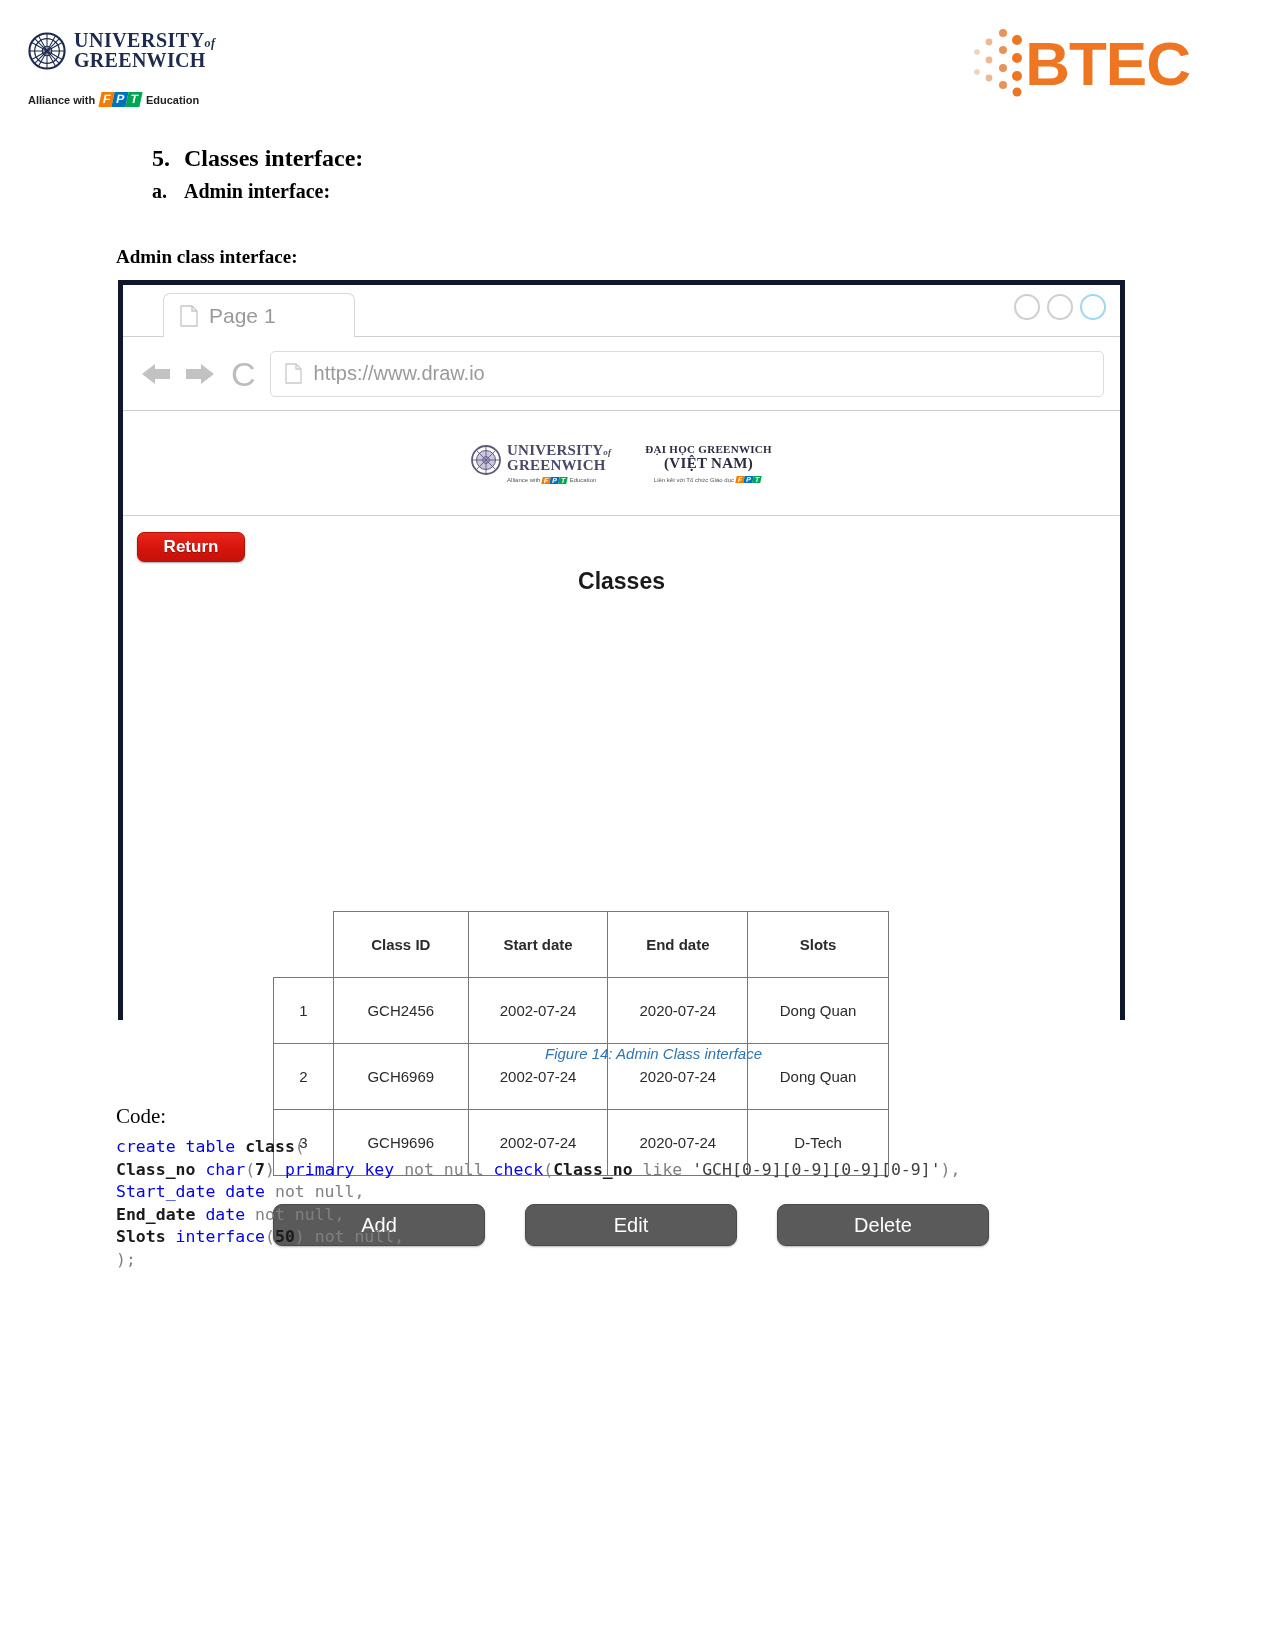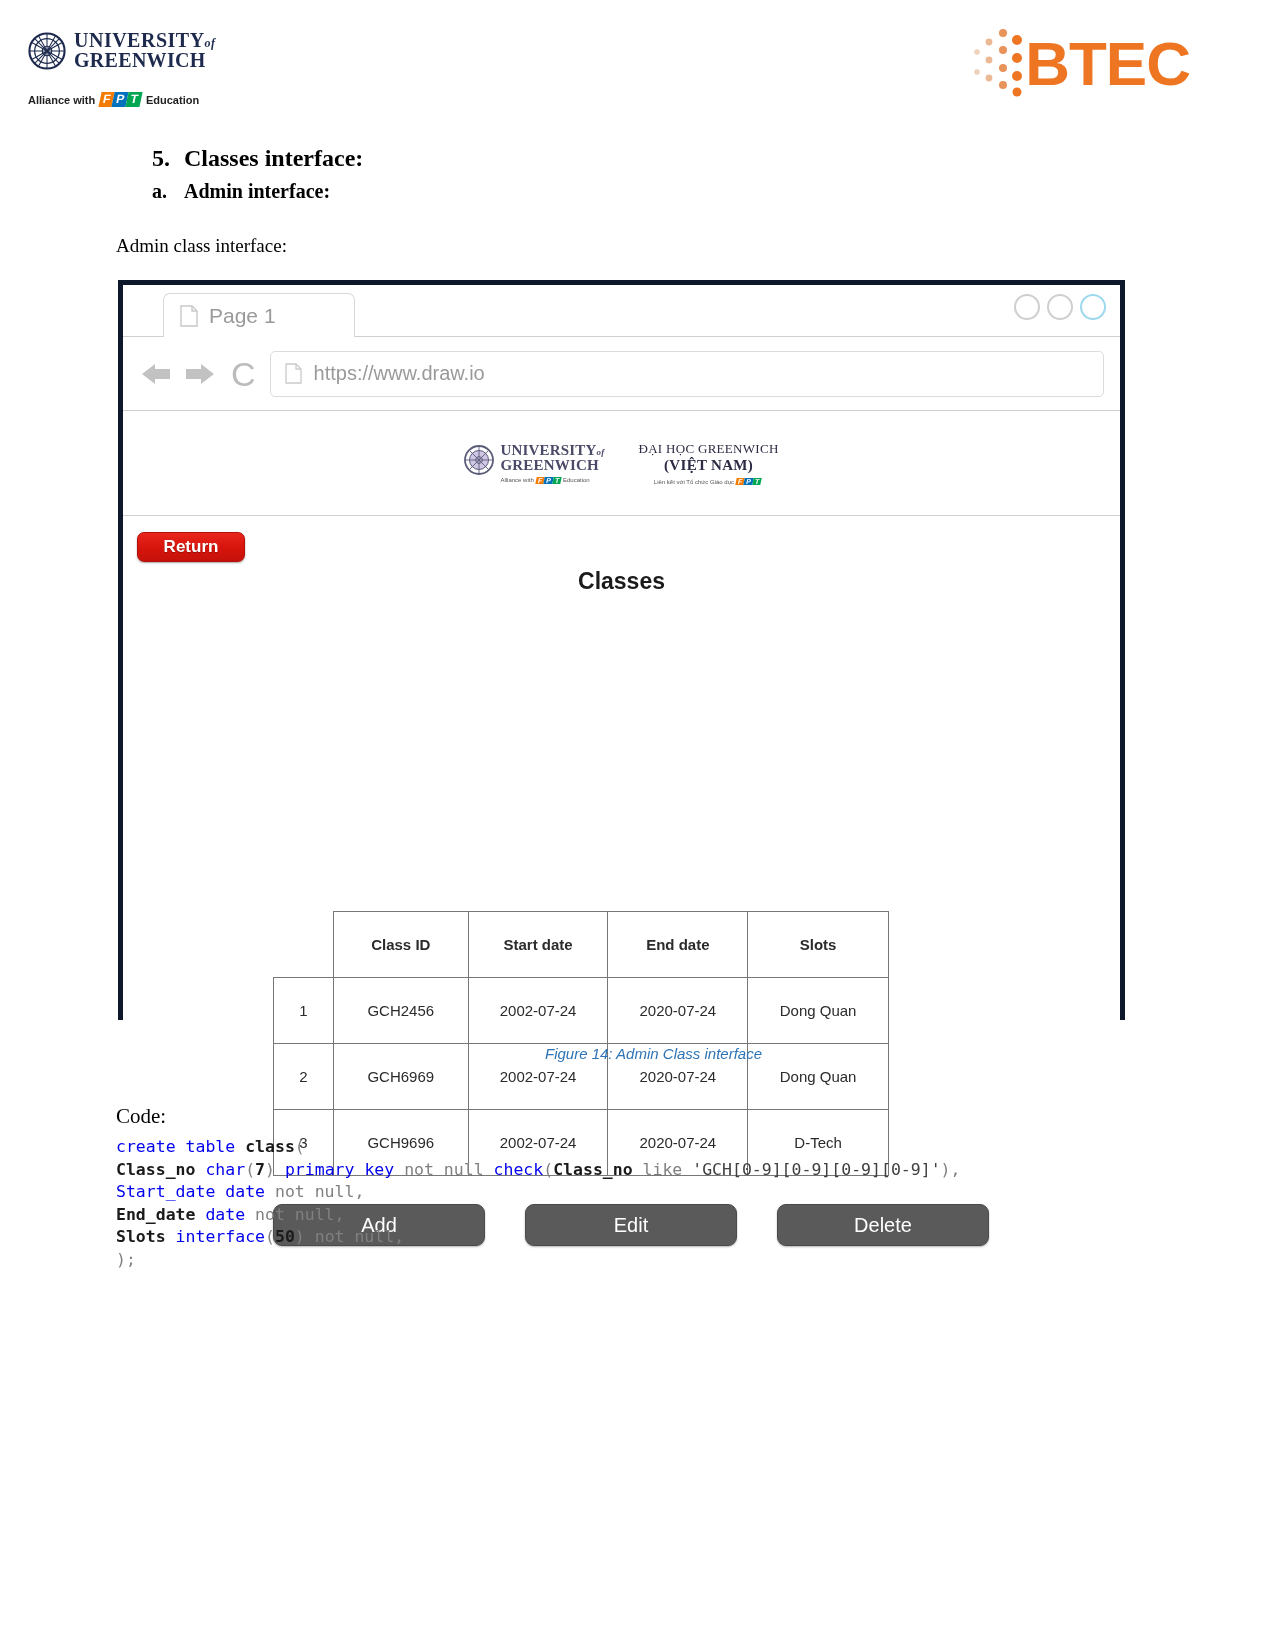--- a/index.html
+++ b/index.html
@@ -116,23 +116,23 @@
     left: 152px;
     top: 180px;
     font-size: 20px;
     font-weight: bold;
     color: #000;
   }
   .heading-sub .num { display: inline-block; width: 32px; }
   .heading-body {
     position: absolute;
     left: 116px;
-    top: 235px;
+    top: 246px;
     font-size: 19px;
-    font-weight: normal;
+    font-weight: bold;
     color: #000;
   }
 
   
   .mockup {
     position: absolute;
     left: 118px;
     top: 280px;
     width: 1007px;
     height: 740px;
@@ -237,21 +237,21 @@
     display: flex;
     align-items: center;
     font-family: "Liberation Sans", sans-serif;
     font-size: 6px;
     color: #555;
     white-space: nowrap;
   }
   .mini-fpt { display: inline-flex; margin: 0 2px; transform: skewX(-12deg); }
   .mini-fpt span { color: #fff; font-size: 7px; font-weight: 700; padding: 0 2px; font-family: "Liberation Sans", sans-serif;}
   .banner-vn { text-align: center; color: #2b2b44; }
-  .banner-vn-l1 { font-size: 13px; font-weight: 400; letter-spacing: .3px; white-space: nowrap; }
+  .banner-vn-l1 { font-size: 11px; font-weight: 700; letter-spacing: .3px; white-space: nowrap; }
   .banner-vn-l2 { font-size: 15px; font-weight: 700; letter-spacing: .3px; white-space: nowrap; }
 
   
   .app-body { position: relative; height: 506px; background: #fff; }
   .return-btn {
     position: absolute;
     left: 14px;
     top: 16px;
     width: 108px;
     height: 30px;

